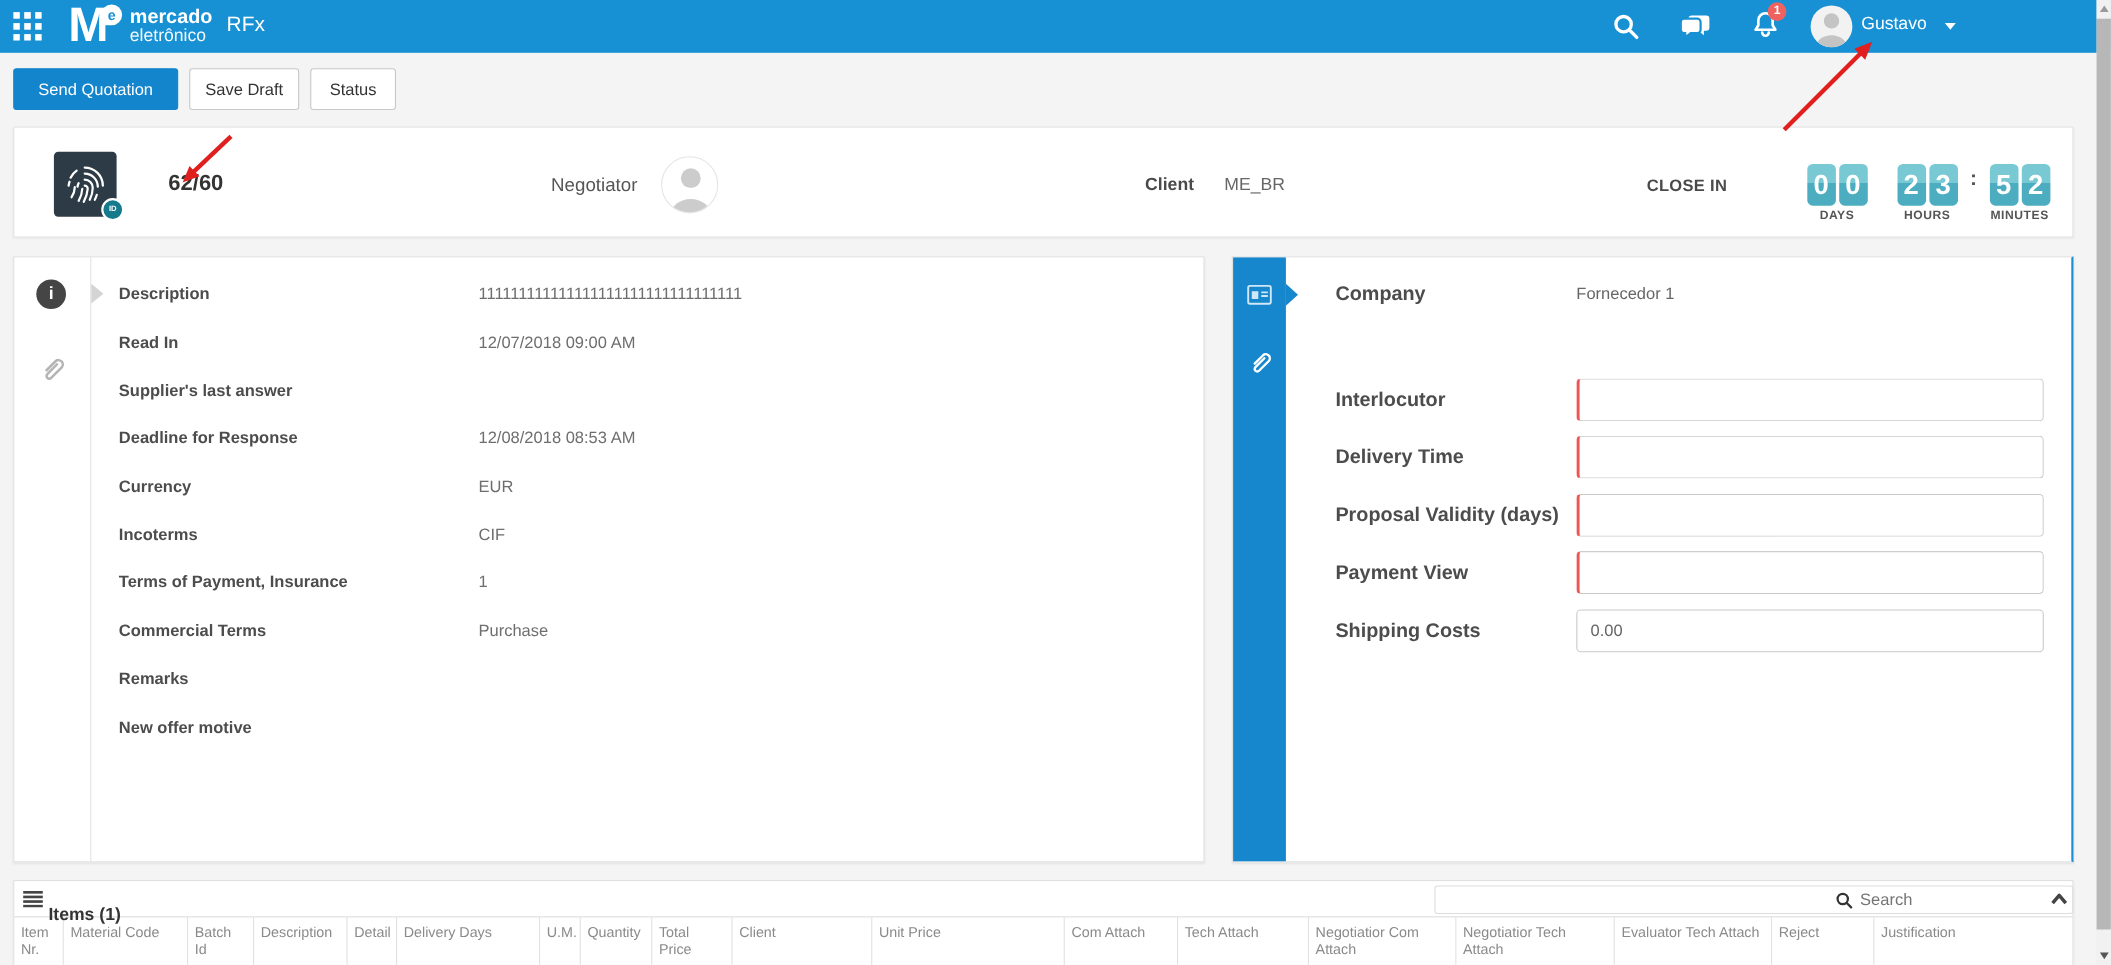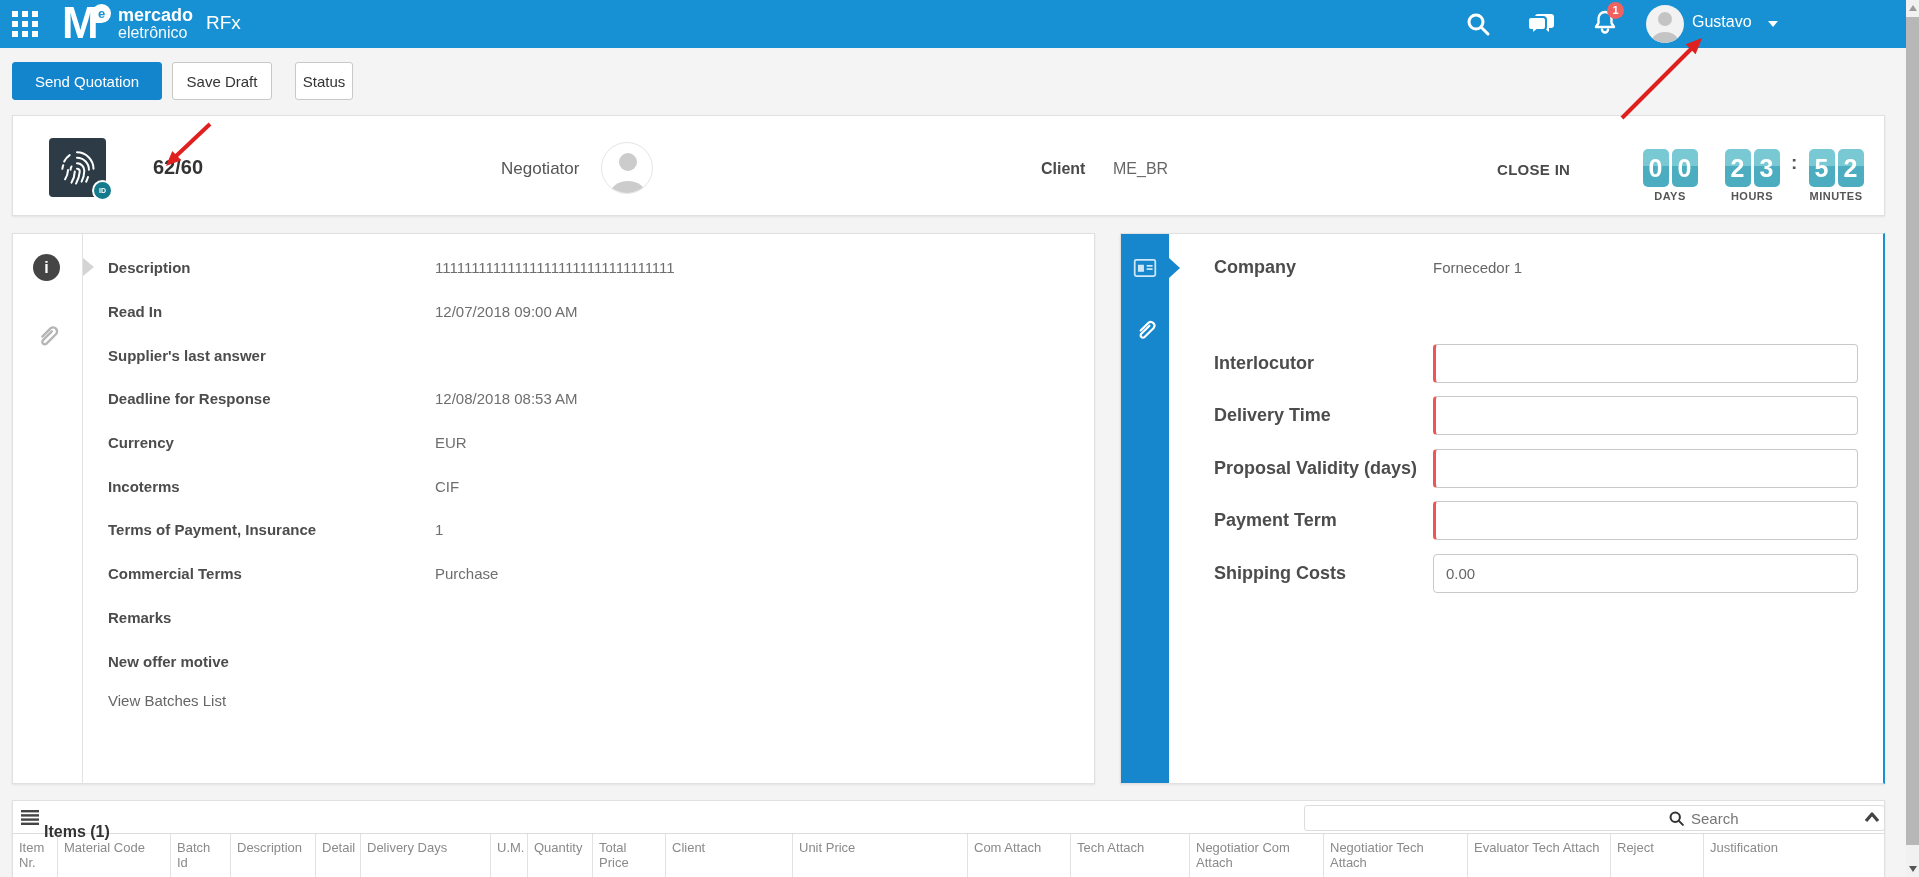--- a/index.html
+++ b/index.html
@@ -30,21 +30,21 @@
                 border-left:5px solid transparent; border-right:5px solid transparent;
                 border-top:6px solid #fff; cursor:pointer; }
 
   
   .btn { position:absolute; top:62px; height:38px; border-radius:3px; font-size:15px;
          display:flex; align-items:center; justify-content:center; cursor:pointer;
          font-family:"Liberation Sans", sans-serif; }
   .btn-primary { left:12px; width:150px; background:#1385cc; color:#fff; border:1px solid #1385cc; }
   .btn-plain  { background:#fff; color:#333; border:1px solid #c8c8c8; }
   #btn-save { left:172px; width:100px; }
-  #btn-status { left:295px; width:58px; }
+  #btn-status { left:282px; width:78px; }
 
   
   .card { position:absolute; background:#fff; border:1px solid #e0e0e0;
           box-shadow:0 1px 2px rgba(0,0,0,.08); }
 
   
   #infocard { left:12px; top:115px; width:1873px; height:101px; }
   .fp-box { position:absolute; left:36px; top:22px; width:57px; height:59px; border-radius:4px;
             background:#2c3b46; }
   .fp-badge { position:absolute; right:-7px; bottom:-4px; width:21px; height:21px; border-radius:50%;
@@ -276,23 +276,20 @@
           <span class="val">Purchase</span>
       </div>
       <div class="lrow">
         <span class="lab">Remarks</span>
           <span class="val"></span>
       </div>
       <div class="lrow">
         <span class="lab">New offer motive</span>
           <span class="val"></span>
       </div>
-      <div class="link-row">
-        <span>View Batches List</span>
-      </div>
     </div>
   </div>
 
   <div class="card" id="panel-right">
     <div class="rail-blue">
       <svg class="rail-ic" style="top:21px" viewBox="0 0 24 24" width="26" height="26" fill="none" stroke="#cfe7f7" stroke-width="1.6">
         <rect x="2.5" y="4.5" width="19" height="15" rx="1.5"></rect>
         <rect x="5.5" y="9" width="5.5" height="6.5" fill="#cfe7f7" stroke="none"></rect>
         <line x1="13.5" y1="10" x2="19" y2="10"></line>
         <line x1="13.5" y1="13" x2="19" y2="13"></line>
@@ -313,21 +310,21 @@
     </div>
     <div class="rrow" style="top:215px">
       <span class="lab">Proposal Validity (days)</span>
       <input class="req" type="text" value="" style="">
     </div>
     <div class="rrow" style="top:162px">
       <span class="lab">Delivery Time</span>
       <input class="req" type="text" value="" style="">
     </div>
     <div class="rrow" style="top:267px">
-      <span class="lab">Payment Term</span>
+      <span class="lab">Payment View</span>
       <input class="req" type="text" value="" style="">
     </div>
     <div class="rrow" style="top:320px">
       <span class="lab">Shipping Costs</span>
       <input type="text" value="0.00" style="">
     </div>
   </div>
 
   <div class="card" id="items-card">
     <div class="items-title-row">

